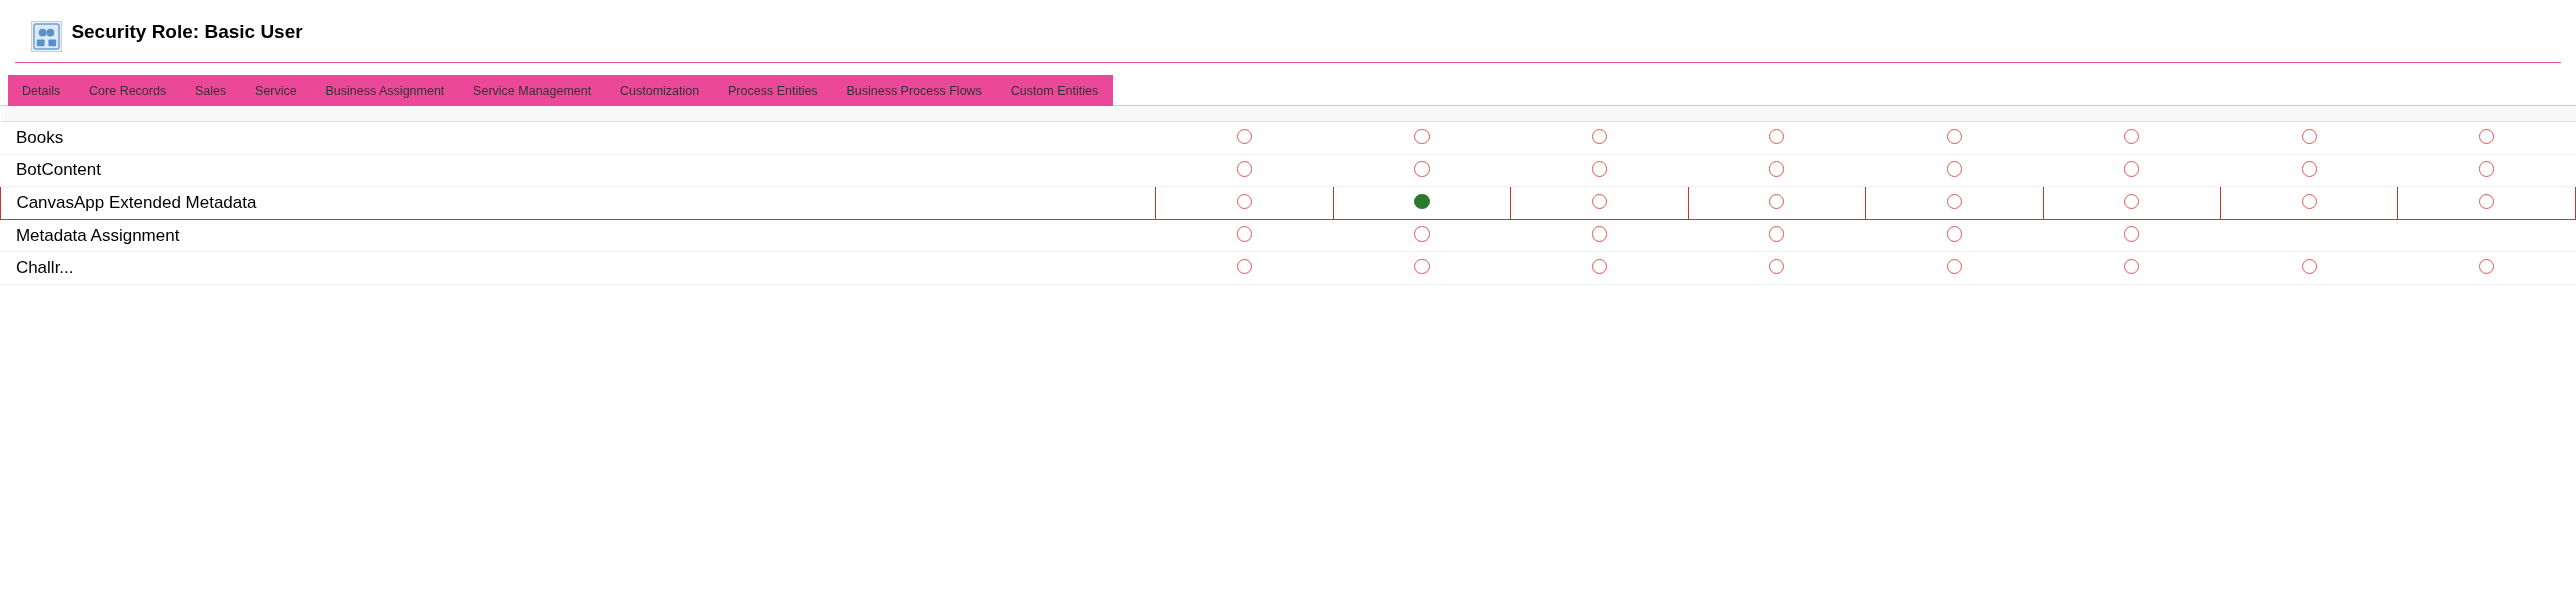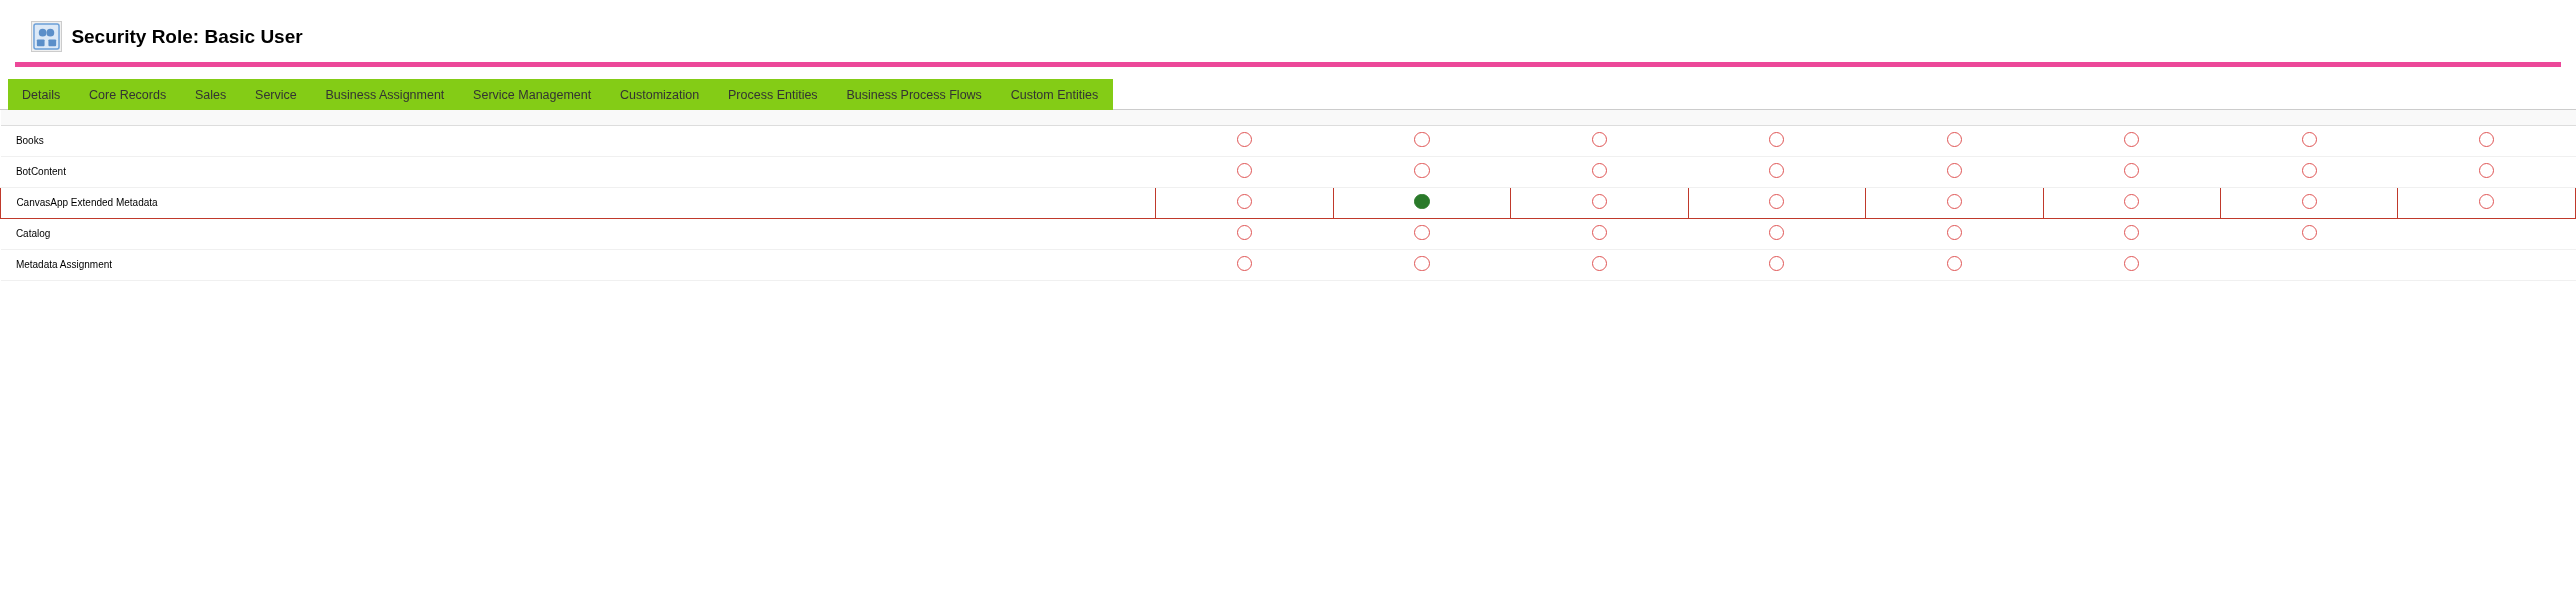--- a/index.html
+++ b/index.html
@@ -5,23 +5,23 @@
     * { box-sizing: border-box; margin: 0; padding: 0; }
     body {
       font-family: "Segoe UI", Arial, sans-serif;
       font-size: 13.4px;
       background: #fff;
       color: #000;
     }
 
     .header {
       display: flex;
-      align-items: center;
+      align-items: flex-start;
       padding: 9.6px 15.4px;
-      border-bottom: 5px solid #ec4899;
+      border-bottom: 1px solid #ec4899;
     }
 
     .header-icon {
       width: 31px;
       height: 31px;
       margin-right: 9.6px;
       background: #f0f0f0;
       border: 1px solid #ccc;
       display: flex;
       align-items: center;
@@ -44,21 +44,21 @@
 
     .tab {
       padding: 7.7px 13.4px;
       cursor: pointer;
       white-space: nowrap;
       font-size: 12.5px;
       border: 1px solid transparent;
       border-bottom: none;
       position: relative;
       top: 1px;
-      background: #84cc16;
+      background: #ec4899;
       color: #333;
     }
 
     .table-container {
       overflow-x: auto;
     }
 
     table {
       border-collapse: collapse;
       width: 100%;
@@ -88,21 +88,21 @@
       padding: 5.8px 15.4px;
       text-align: center;
       font-size: 12.5px;
       border-bottom: 1px solid #f0f0f0;
       vertical-align: middle;
     }
 
     td.row-label {
       text-align: left;
       white-space: nowrap;
-      font-size: 10px;
+      font-size: 17px;
     }
 
     .circle-empty {
       display: inline-block;
       width: 15.4px;
       height: 15.4px;
       border-radius: 50%;
       border: 1.9px solid #e05555;
       background: transparent;
     }
@@ -210,37 +210,37 @@
           <td><span class="circle-empty"></span></td>
           <td><span class="circle-filled"></span></td>
           <td><span class="circle-empty"></span></td>
           <td><span class="circle-empty"></span></td>
           <td><span class="circle-empty"></span></td>
           <td><span class="circle-empty"></span></td>
           <td><span class="circle-empty"></span></td>
           <td><span class="circle-empty"></span></td>
         </tr>
         <tr>
-          <td class="row-label">Catalog</td>
-          <td><span class="circle-empty"></span></td>
-          <td><span class="circle-empty"></span></td>
-          <td><span class="circle-empty"></span></td>
-          <td><span class="circle-empty"></span></td>
-          <td><span class="circle-empty"></span></td>
-          <td><span class="circle-empty"></span></td>
-          <td><span class="circle-empty"></span></td>
-          <td></td>
-        </tr>
-        <tr>
           <td class="row-label">Metadata Assignment</td>
           <td><span class="circle-empty"></span></td>
           <td><span class="circle-empty"></span></td>
           <td><span class="circle-empty"></span></td>
           <td><span class="circle-empty"></span></td>
           <td><span class="circle-empty"></span></td>
           <td><span class="circle-empty"></span></td>
           <td></td>
           <td></td>
+        </tr>
+        <tr>
+          <td class="row-label">Challr...</td>
+          <td><span class="circle-empty"></span></td>
+          <td><span class="circle-empty"></span></td>
+          <td><span class="circle-empty"></span></td>
+          <td><span class="circle-empty"></span></td>
+          <td><span class="circle-empty"></span></td>
+          <td><span class="circle-empty"></span></td>
+          <td><span class="circle-empty"></span></td>
+          <td><span class="circle-empty"></span></td>
         </tr>
       </tbody>
   </table>
 </div>
 
 
 </body></html>

